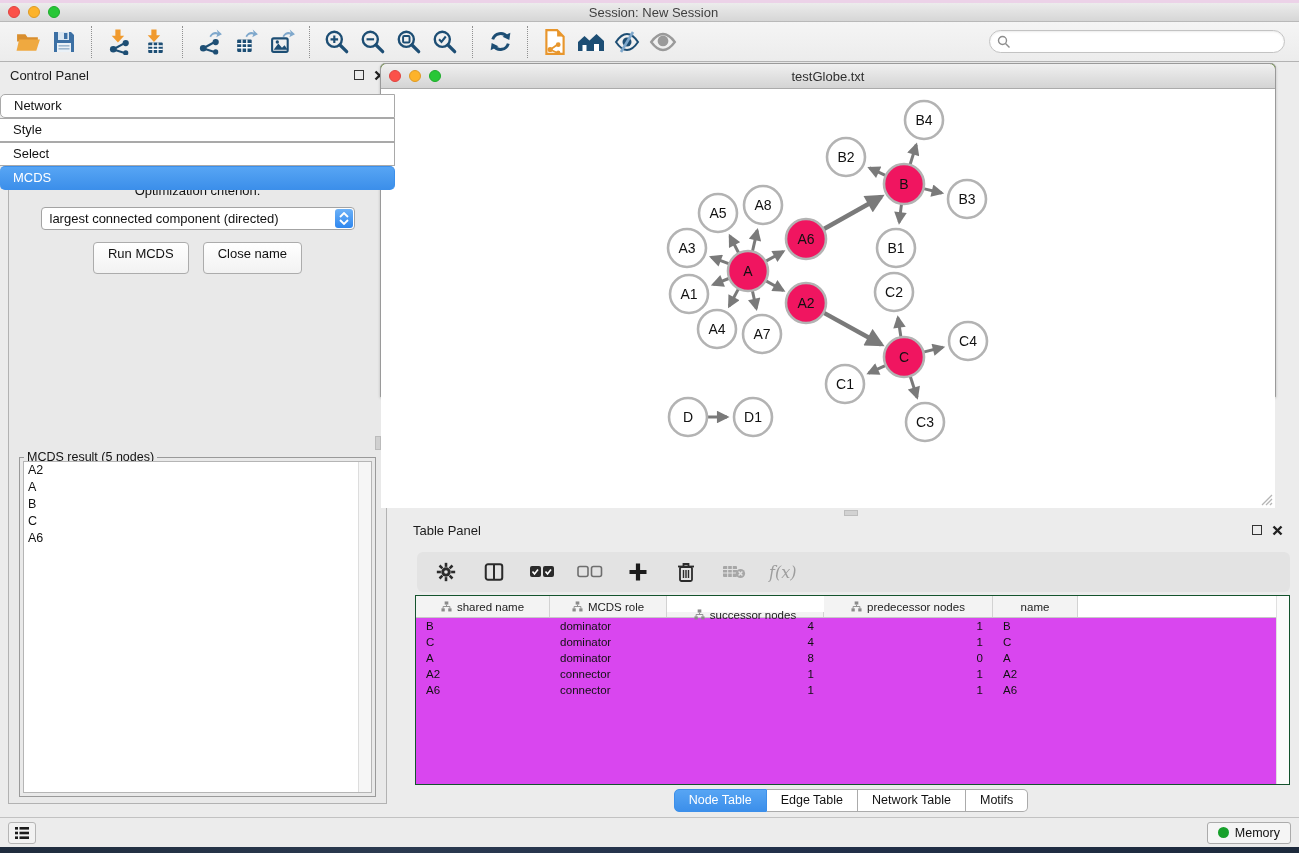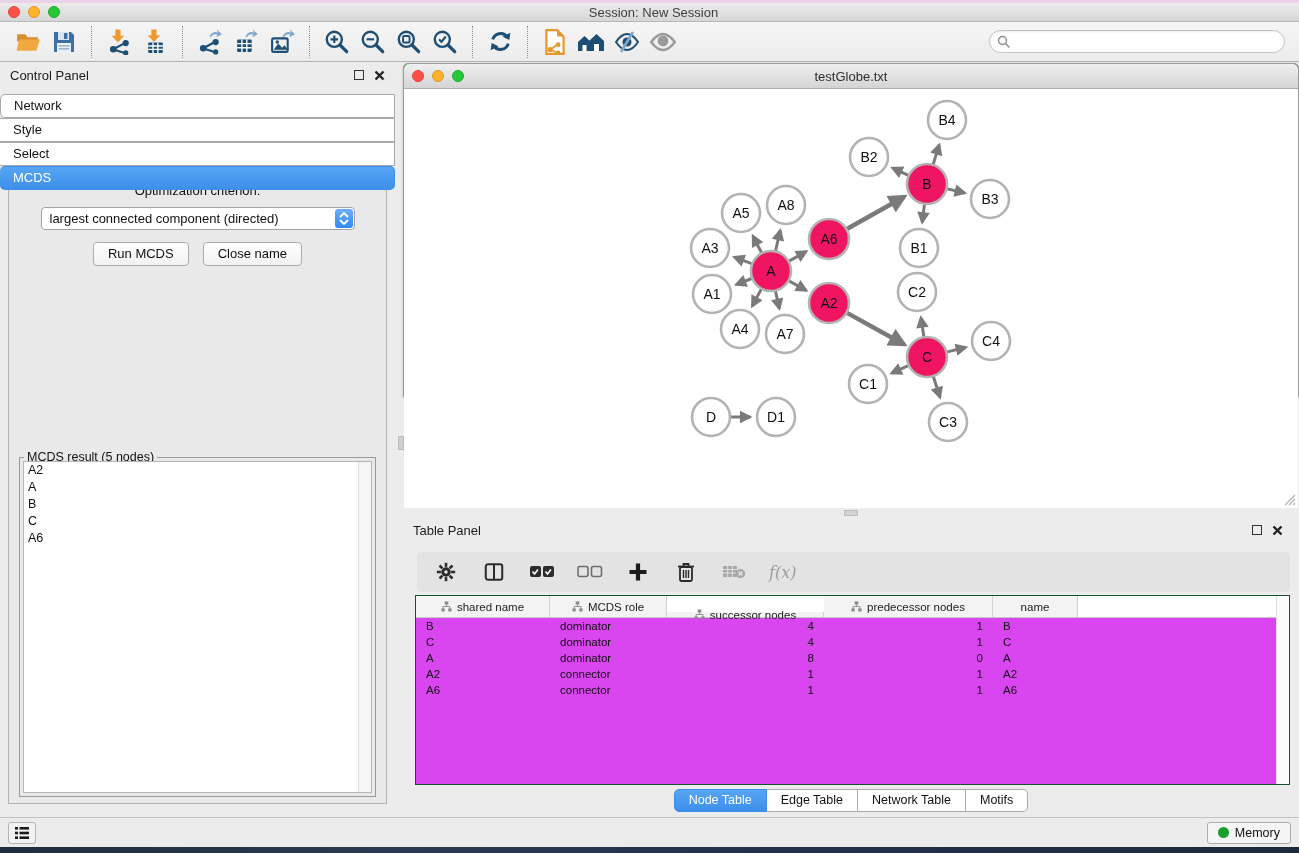--- a/index.html
+++ b/index.html
@@ -41,30 +41,30 @@
     background:#e9e9e9; border:1px solid #b2b2b2; }
   .opt-label { margin-top:66px; text-align:center; font-size:13px; color:#111; }
   .select-box { margin:9px auto 0; width:314px; height:23px; background:#fff; border:1px solid #a3a3a3;
     border-radius:4px; display:flex; align-items:center; position:relative; }
   .select-box .sel-text { font-size:13px; padding-left:8px; color:#111; }
   .stepper { position:absolute; right:1px; top:1px; bottom:1px; width:18px; border-radius:3px;
     background:linear-gradient(#6cb1f7,#2f87ef); display:flex; flex-direction:column; align-items:center; justify-content:center; gap:1px; }
   .stepper svg { display:block; }
   .btn-row { margin-top:12px; display:flex; justify-content:center; gap:14px; }
   .pushbtn { font-size:13px; color:#111; background:linear-gradient(#ffffff,#f2f2f2);
-    border:1px solid #acacac; border-radius:4px; padding:3px 14px 4px; }
+    border:1px solid #acacac; border-radius:4px; padding:3px 14px 12px; }
   .mcds-fieldset { position:absolute; left:10px; top:340px; width:357px; bottom:6px;
     border:1px solid #9a9a9a; }
   .mcds-legend { position:absolute; top:-8px; left:4px; background:#e9e9e9; padding:0 3px; font-size:12.5px; color:#111; }
   .mcds-list { position:absolute; inset:3px; background:#fff; border:1px solid #b5b5b5; overflow:hidden; }
   .mcds-scroll { position:absolute; right:0; top:0; bottom:0; width:13px; background:#f6f6f6; border-left:1px solid #ddd; }
   .mcds-item { font-size:12.5px; color:#111; padding:1px 0 1px 4px; line-height:15px; }
 
   
-  .net-window { position:absolute; left:403px; top:63px; width:896px; height:334px;
+  .net-window { position:absolute; left:380px; top:63px; width:896px; height:334px;
     background:#4d7c0f; border:1px solid #9a9a9a; border-radius:5px 5px 0 0; box-shadow:0 1px 3px rgba(0,0,0,.2); }
   .net-titlebar { height:25px; background:linear-gradient(#f0f0f0,#d4d4d4); border-bottom:1px solid #ababab;
     border-radius:5px 5px 0 0; display:flex; align-items:center; position:relative; }
   .net-titlebar .title { position:absolute; left:0; right:0; text-align:center; font-size:13px; color:#2f2f2f; }
   .net-canvas { position:relative; width:894px; height:419px; background:#fff; }
   .grip { position:absolute; right:2px; bottom:2px; }
   .edge-handle-left { position:absolute; left:-6px; top:372px; width:6px; height:14px; background:#d0d0d0; border:1px solid #bbb; }
 
   
   .h-splitter { position:absolute; left:403px; top:509px; width:896px; height:8px; background:#ececec; }

